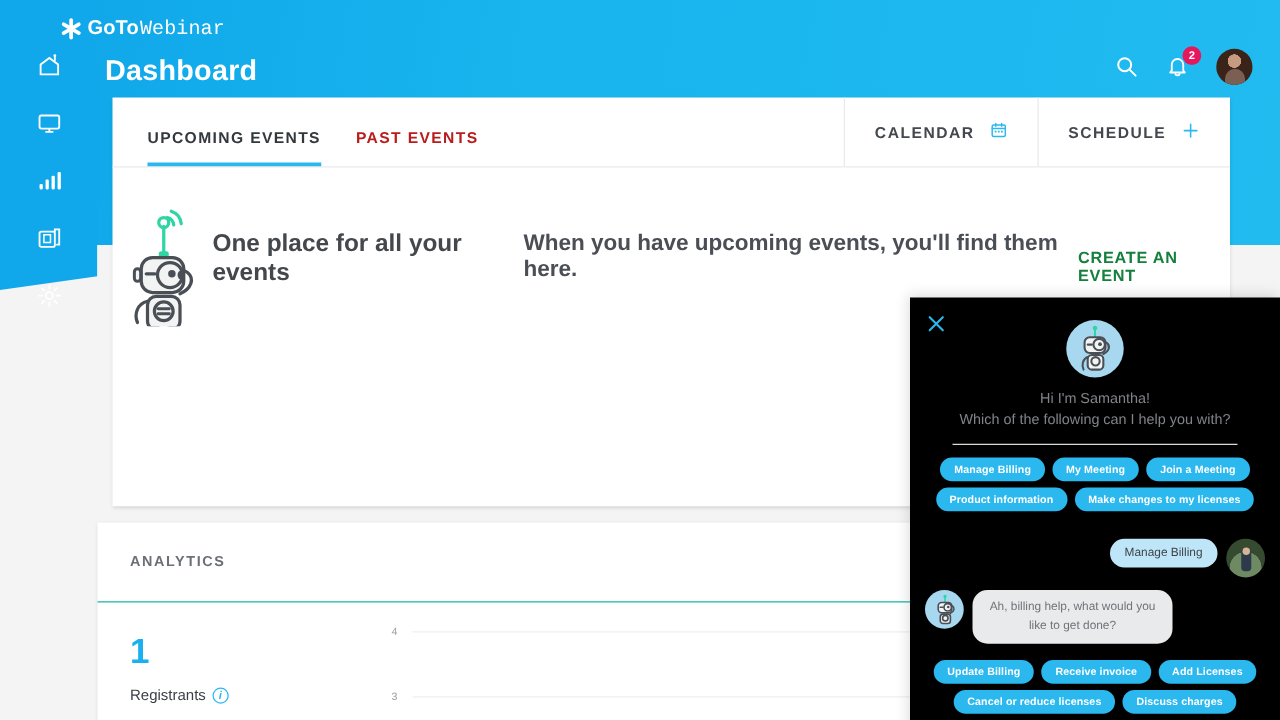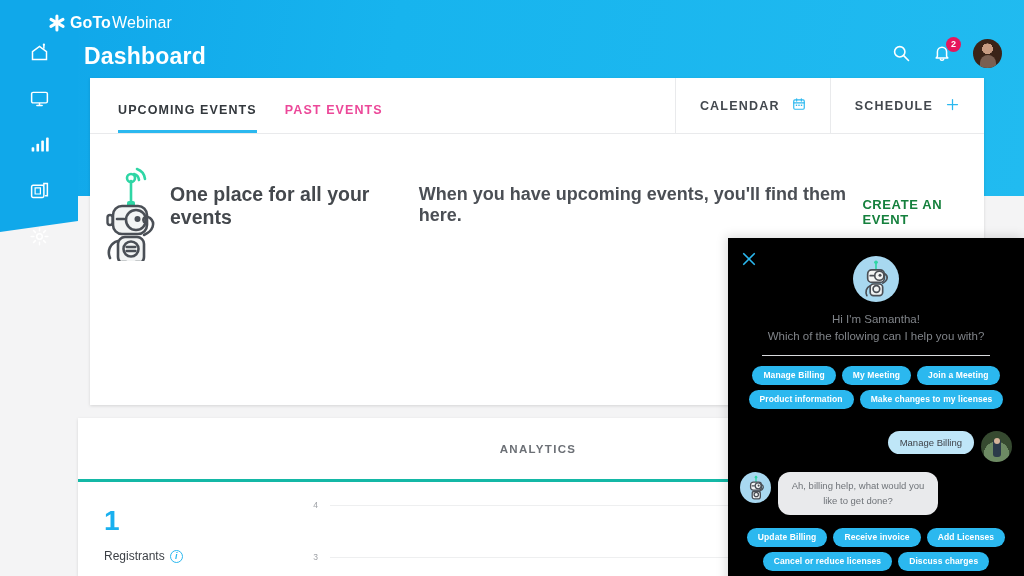--- a/index.html
+++ b/index.html
@@ -26,21 +26,21 @@
     position: absolute; left: 48px; top: 14px;
     display: flex; align-items: center; gap: 5px;
     color: #fff; font-size: 16px; letter-spacing: .1px;
   }
   .logo-mark { width: 17px; height: 17px; position: relative; display: inline-block; }
   .logo-mark span {
     position: absolute; left: 50%; top: 50%; width: 3.2px; height: 17px;
     background: #fff; border-radius: 2px; transform-origin: 50% 50%;
   }
   .logo-text-bold { font-weight: bold; }
-  .logo-text-light { font-weight: 300; }
+  .logo-text-light { font-weight: 300; font-family: Liberation Mono, monospace; }
 
   .page-title {
     position: absolute; left: 84px; top: 43px;
     color: #fff; font-size: 23px; font-weight: bold; letter-spacing: .2px;
   }
 
   .rail-icons {
     position: absolute; left: 0; top: 40px; width: 78px;
     display: flex; flex-direction: column; align-items: center; gap: 22px;
   }
@@ -72,21 +72,21 @@
   
   .card {
     position: absolute; background: #fff;
     box-shadow: 0 1px 3px rgba(0,0,0,.13);
   }
   #events-card { left: 90px; top: 78px; width: 894px; height: 327px; }
 
   .tabs { position: absolute; left: 0; top: 0; height: 55px; display: flex; align-items: flex-end; }
   .tab {
     padding: 0 0 13px 0; margin-left: 28px; font-size: 12.5px; font-weight: bold;
-    letter-spacing: 1.1px; color: #ec4899; cursor: pointer; border-bottom: 3px solid transparent;
+    letter-spacing: 1.1px; color: #b91c1c; cursor: pointer; border-bottom: 3px solid transparent;
   }
   .tab.active { color: #33383d; border-bottom-color: #2bb8ef; }
   .tabs-rule { position: absolute; left: 0; top: 55px; width: 100%; height: 1px; background: #e9eaec; }
 
   .hdr-btns { position: absolute; right: 0; top: 0; height: 55px; display: flex; justify-content: center; }
   .hdr-btn {
     height: 55px; display: flex; align-items: center; gap: 12px;
     padding: 0 24px; border-left: 1px solid #e9eaec; cursor: pointer;
     font-size: 12.5px; font-weight: bold; letter-spacing: 1.2px; color: #43484e;
   }
@@ -95,21 +95,21 @@
                  display: flex; flex-direction: row; align-items: center; }
   .robot-big { margin-top: 28px; }
   .es-title { margin-top: 14px; font-size: 19.5px; font-weight: bold; color: #44484d; }
   .es-sub { margin-top: 11px; font-size: 18px; font-weight: bold; color: #4b4f55; }
   .es-link { margin-top: 26px; font-size: 13px; font-weight: bold; letter-spacing: .6px;
              color: #15803d; cursor: pointer; }
 
   
   #analytics-card { left: 78px; top: 418px; width: 894px; height: 170px; }
   .an-head { height: 64px; display: flex; align-items: center; padding-left: 26px;
-             border-bottom: 3px solid #14b8a6; justify-content: center; }
+             border-bottom: 1px solid #14b8a6; }
   .an-head-label { font-size: 11.5px; font-weight: bold; letter-spacing: 1.3px; color: #6c7076; }
   .an-body { position: relative; height: 106px; }
   .an-metric { position: absolute; left: 26px; top: 25px; }
   .an-num { font-size: 28px; font-weight: bold; color: #19b0ef; line-height: 1; }
   .an-metric-label { margin-top: 14px; font-size: 12px; color: #3b3f45;
                      display: flex; align-items: center; gap: 5px; }
   .info-dot { width: 13px; height: 13px; border: 1.3px solid #2bb8ef; border-radius: 50%;
               color: #2bb8ef; font-size: 9px; line-height: 11px; text-align: center;
               font-style: italic; font-weight: bold; cursor: pointer; }
   .grid-row { position: absolute; left: 214px; right: 0; display: flex; align-items: center; }

